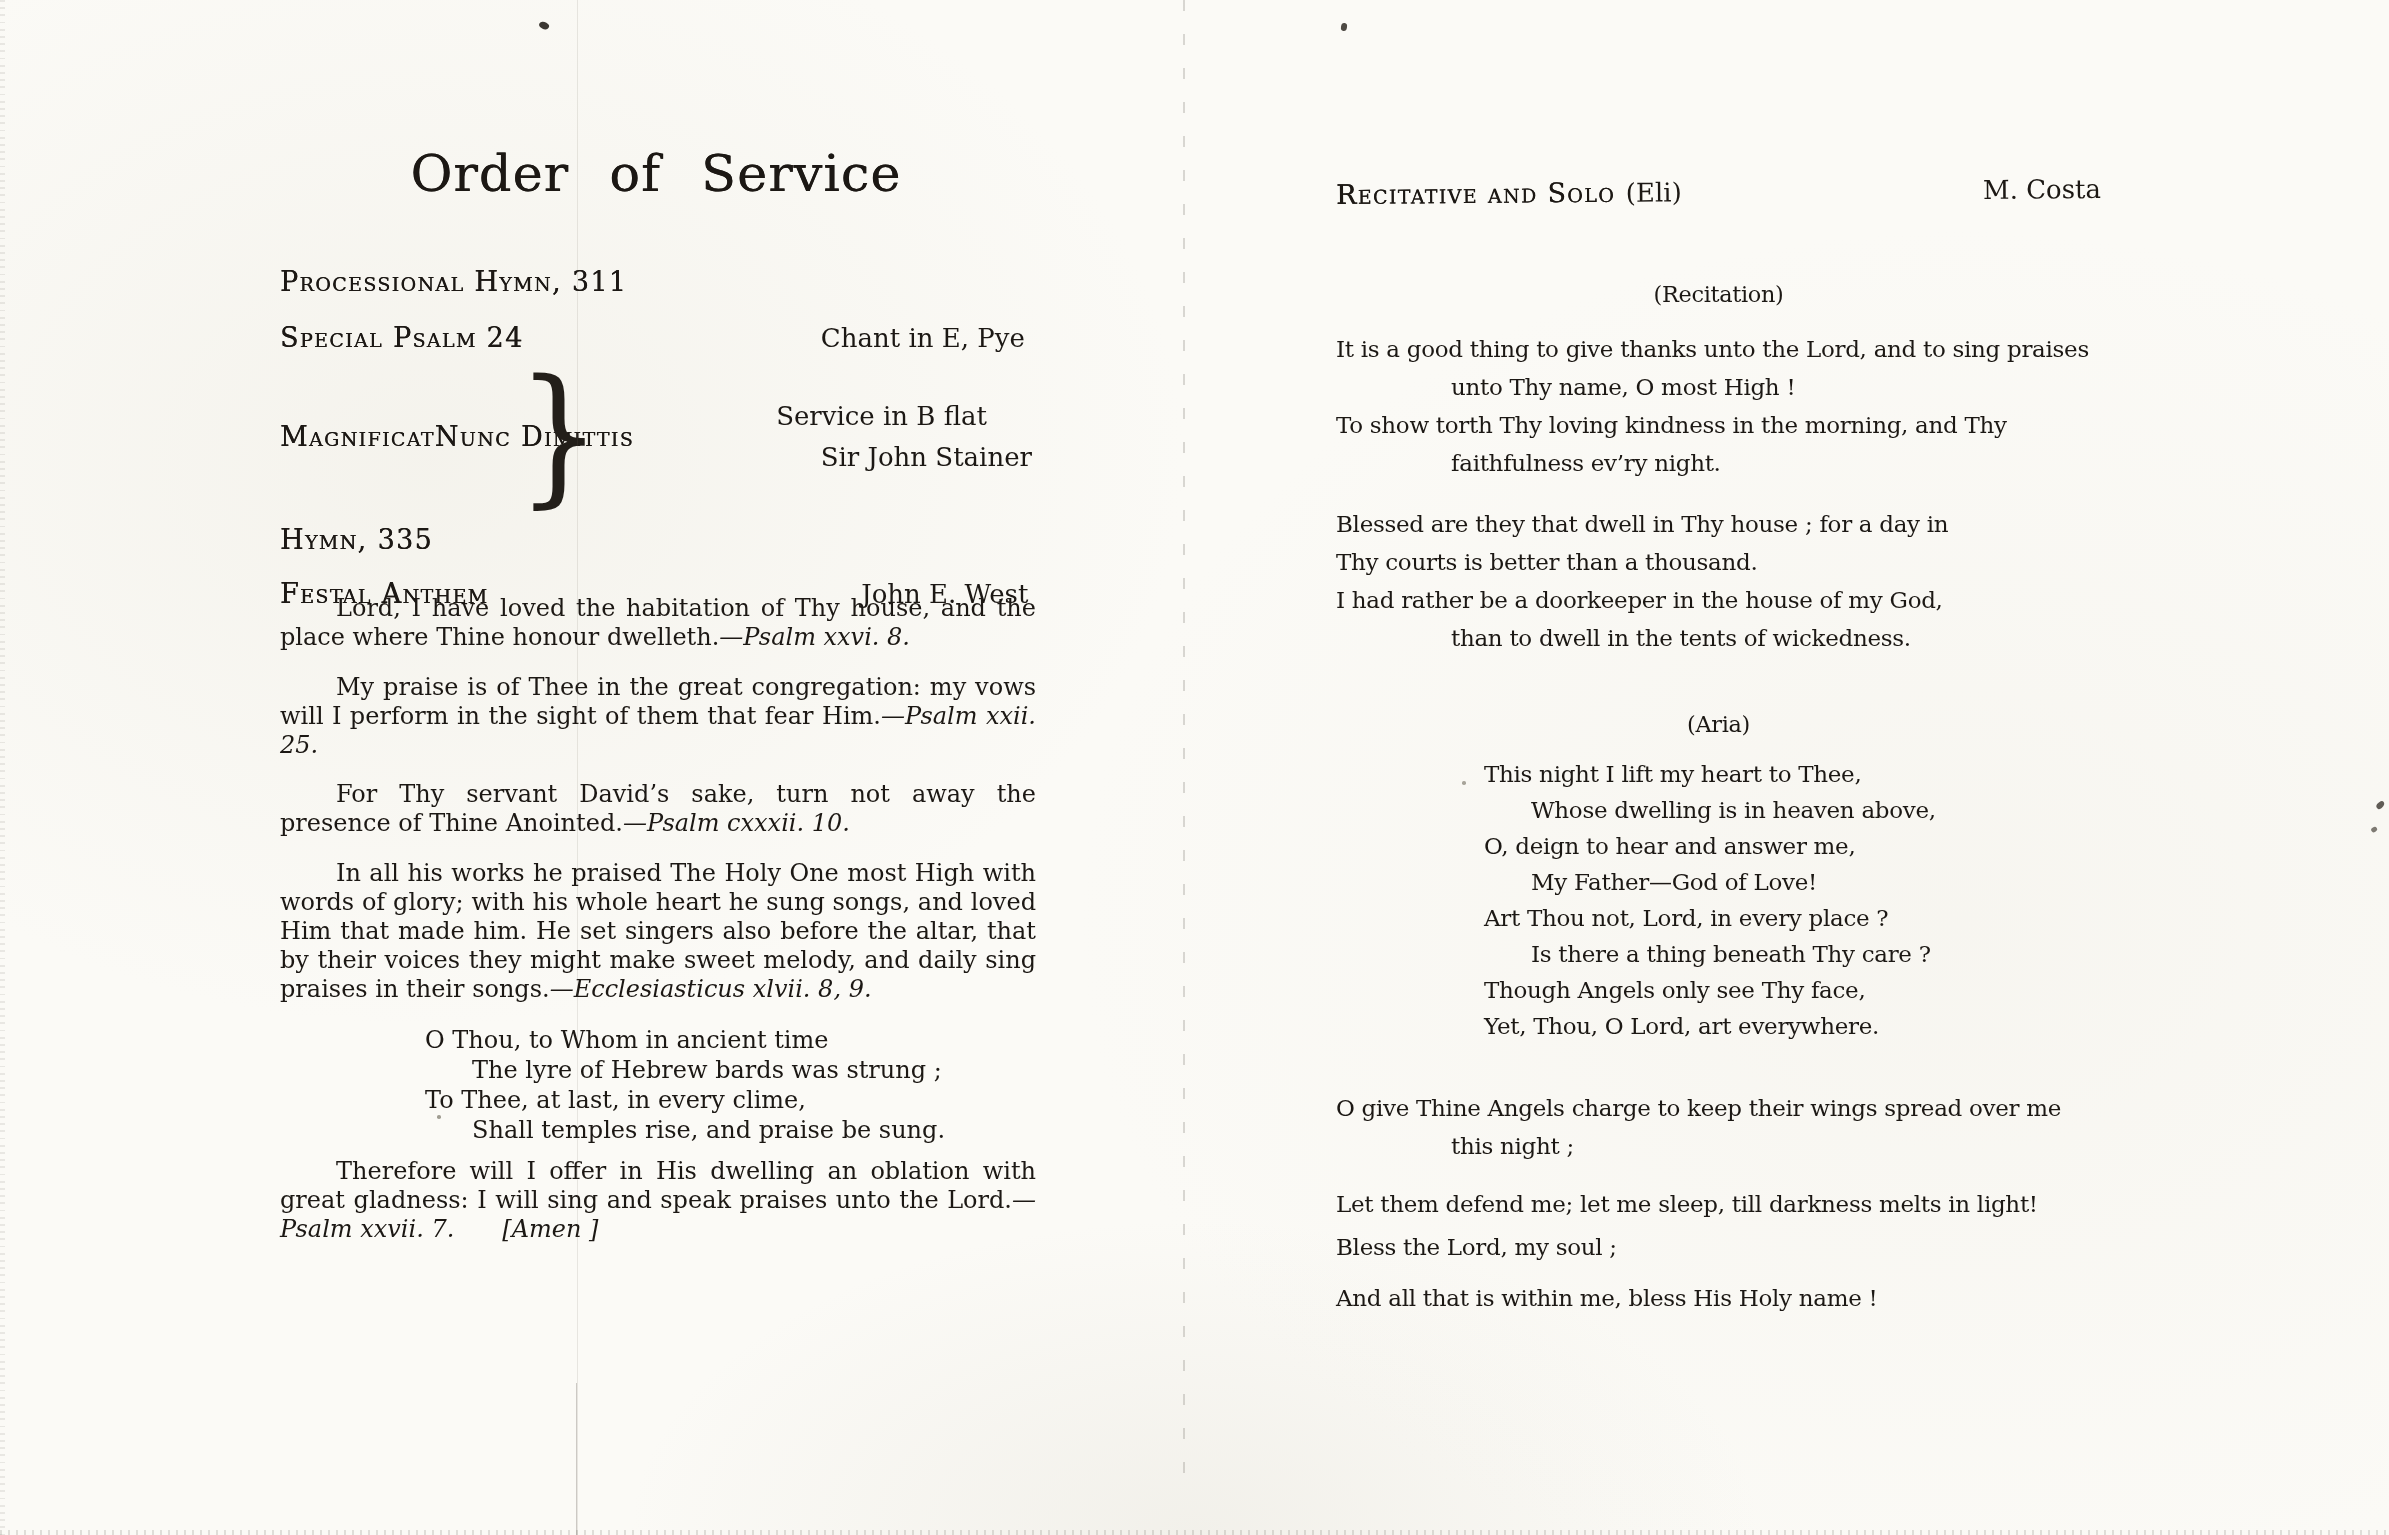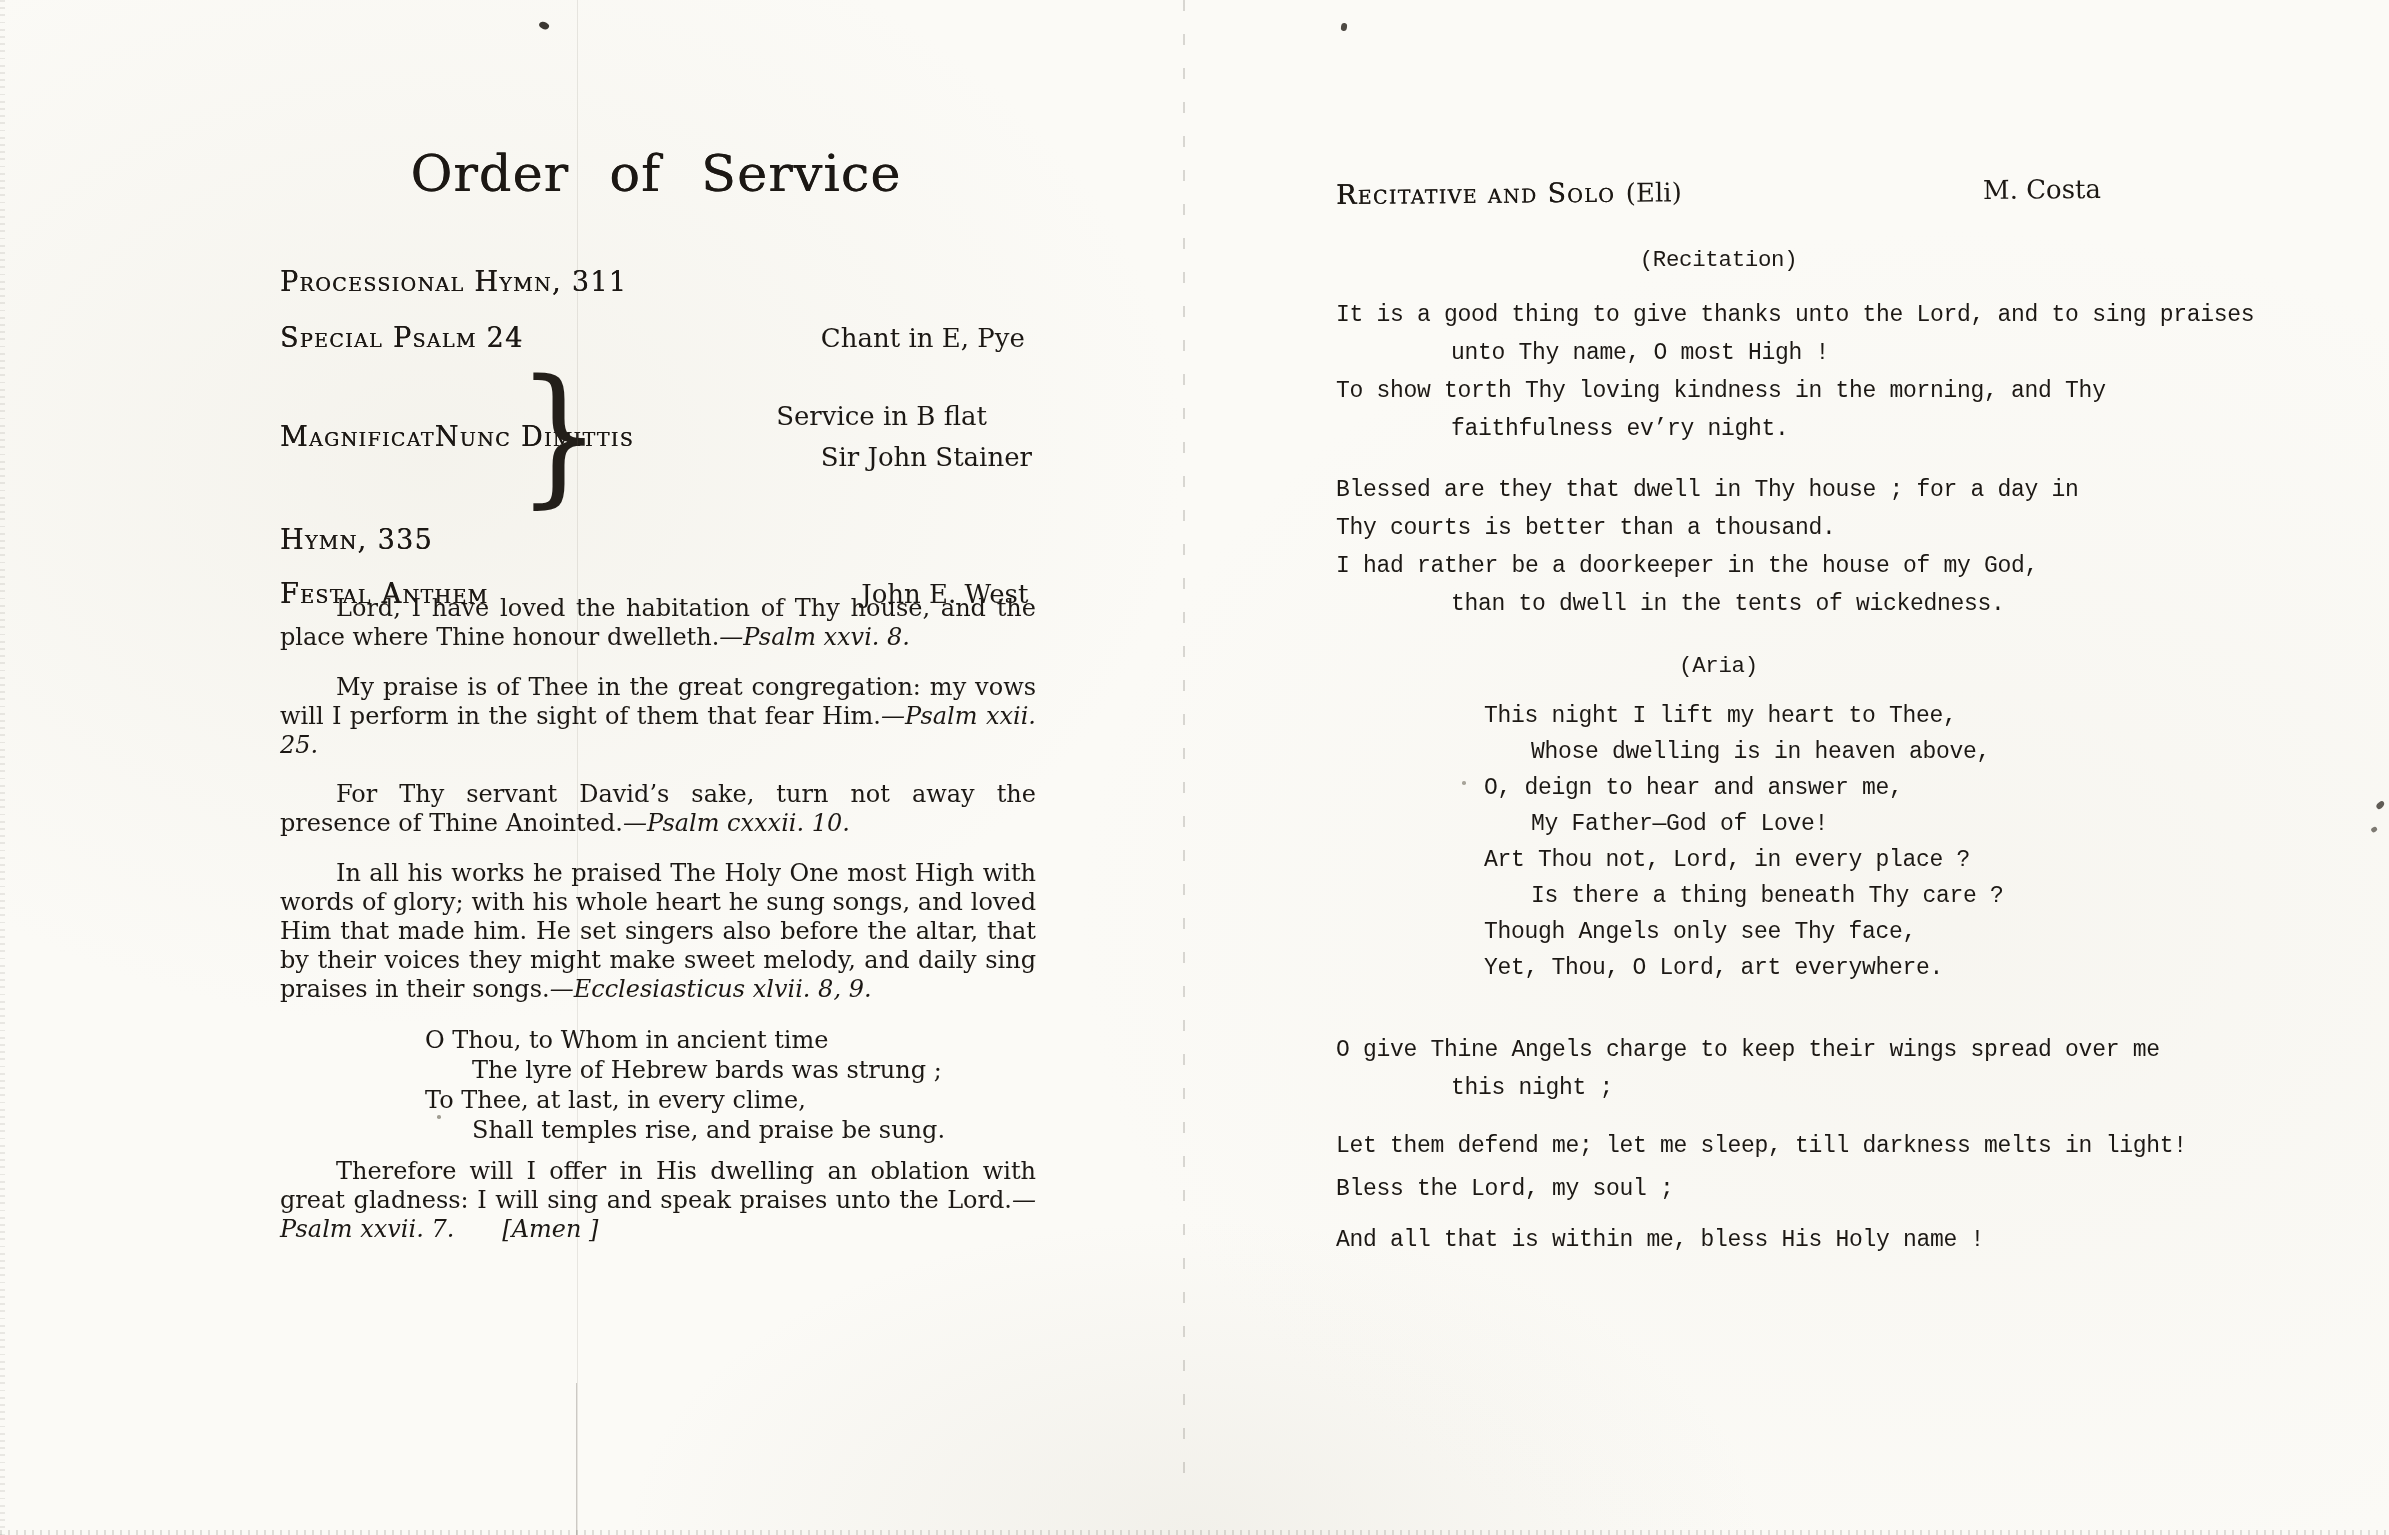--- a/index.html
+++ b/index.html
@@ -60,29 +60,29 @@
   
   .rp-header{
     position:absolute;left:1336px;top:176px;width:765px;
     display:flex;align-items:baseline;
     font-size:27px;transform:rotate(-0.45deg);
   }
   .rp-header .suffix{font-variant:normal;letter-spacing:0;margin-left:10.8px;font-size:26px;}
   .rp-header .composer{margin-left:auto;font-size:26px;}
 
   .rp-body{
-    position:absolute;left:1336px;top:244px;width:765px;
-    font-size:23px;letter-spacing:-0.3px;line-height:38px;font-family:Liberation Mono, monospace;
+    position:absolute;left:1336px;top:278px;width:765px;
+    font-size:23px;letter-spacing:-0.3px;line-height:38px;
   }
   .rp-body .line{white-space:nowrap;}
   .rp-body .ind{padding-left:115px;}
   .sec-label{text-align:center;font-size:22.4px;line-height:32px;white-space:normal;}
   .recitation-label{margin-bottom:20px;}
   .recit-block{margin-bottom:23px;}
-  .psalm-block{margin-bottom:27px;}
+  .psalm-block{margin-bottom:51px;}
   .aria-label{margin-bottom:16px;}
   .aria-block{margin-left:148px;line-height:36px;margin-bottom:45px;}
   .aria-block .ind{padding-left:47px;}
   .close-a2{margin-bottom:20px;}
   .close-b{margin-bottom:5.4px;}
   .close-c{margin-bottom:12.6px;}
 
   
   .artifact{position:absolute;pointer-events:none;}
   .speck-title{left:539px;top:22.4px;width:10px;height:7.2px;background:#2b2722;border-radius:60% 40% 55% 45%;transform:rotate(32deg);opacity:.92;}

